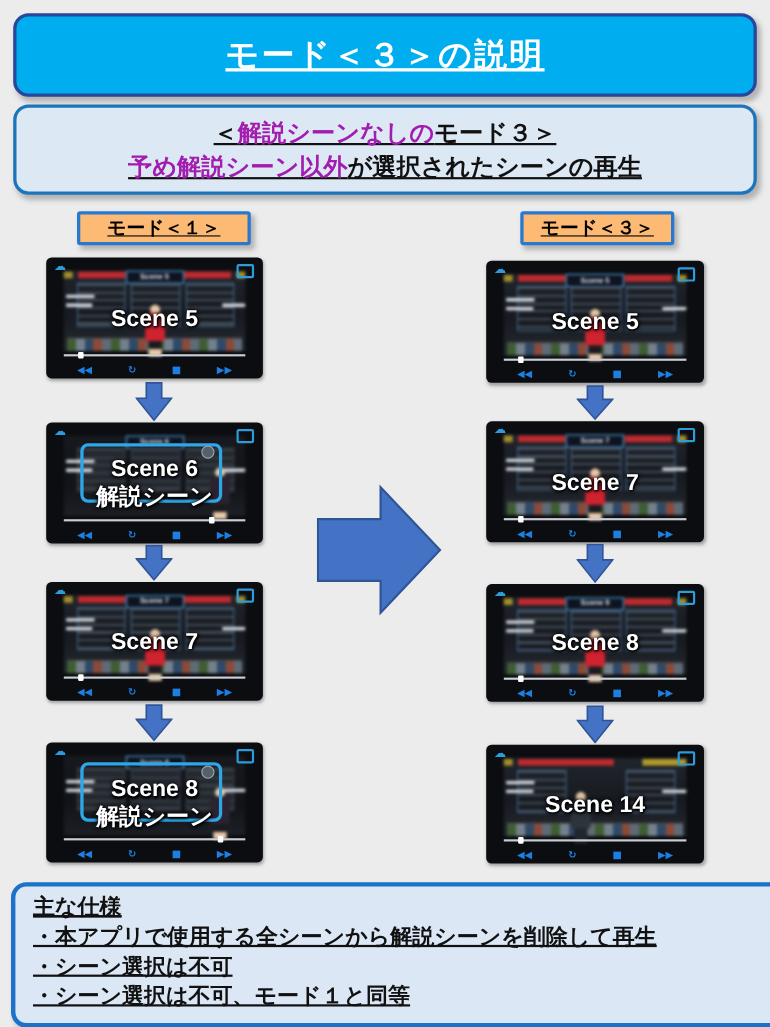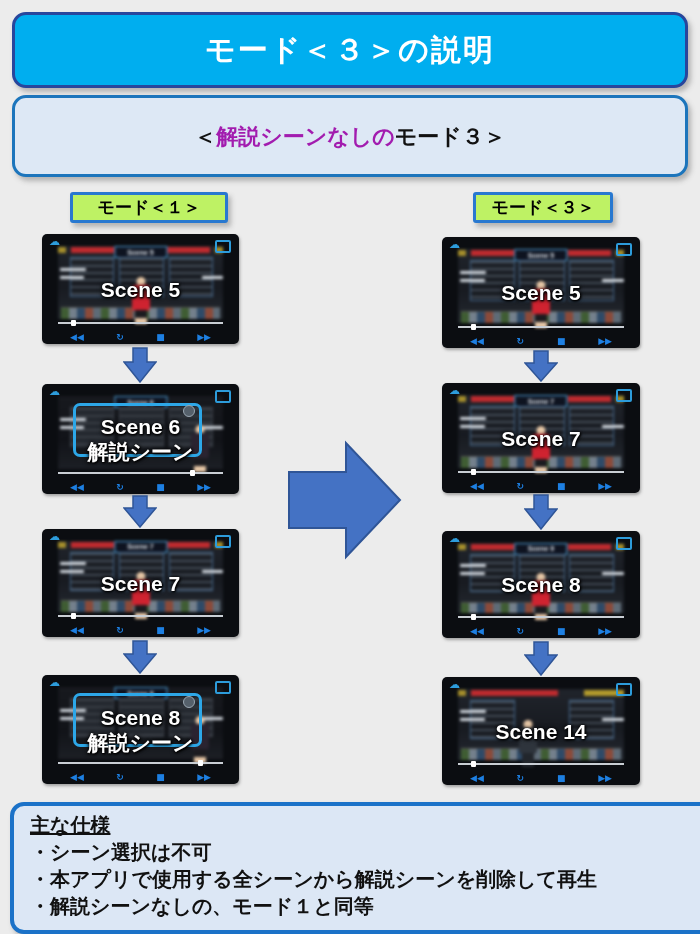--- a/index.html
+++ b/index.html
@@ -2,40 +2,40 @@
 <html><head>
 <meta charset="utf-8">
 <style>
   html,body{margin:0;padding:0;}
   body{
     width:700px;height:934px;background:#ECECEC;
     font-family:"Liberation Sans","DejaVu Sans",sans-serif;
     position:relative;overflow:hidden;
   }
   .abs{position:absolute;}
-  .shadow{box-shadow:3px 4px 5px rgba(110,110,110,.45);}
+  .shadow{box-shadow:3px 4px 5px rgba(110,110,110,.45);text-decoration:underline;}
 
   
   .title-bar{
     left:12px;top:12px;width:670px;height:70px;
     background:#00AEEF;border:3px solid #28469C;border-radius:14px;
     display:flex;align-items:center;justify-content:center;
     color:#fff;font-size:30px;font-weight:bold;letter-spacing:2px;
   }
   
   .subtitle-box{
     left:12px;top:95px;width:670px;height:76px;
     background:#DDE8F5;border:3px solid #1C75BC;border-radius:14px;
     display:flex;flex-direction:column;align-items:center;justify-content:center;
     font-size:22px;font-weight:bold;line-height:31px;color:#111;
   }
   .blu{color:#a21caf;}
   
   .mode-label{
-    background:#bef264;border:3px solid #2878D0;border-radius:3px;
+    background:#fdba74;border:3px solid #2878D0;border-radius:3px;
     display:flex;align-items:center;justify-content:center;
     font-size:17px;font-weight:bold;color:#000;
   }
   
   .thumb{
     background:#0b0d11;border-radius:5px;overflow:hidden;
     box-shadow:1px 2px 3px rgba(90,90,90,.5);
   }
   .cloud{position:absolute;left:7px;top:1px;font-size:11px;color:#2D9CDB;z-index:3;}
   .book{position:absolute;right:8px;top:6px;width:12px;height:9px;border:2px solid #2D9CDB;border-radius:2px;z-index:3;}
@@ -104,20 +104,21 @@
 </style>
 </head>
 <body>
 
 <div class="abs title-bar shadow">
   <span>モード＜３＞の説明</span>
 </div>
 
 <div class="abs subtitle-box shadow">
   <div><span>＜</span><span class="blu">解説シーンなしの</span><span>モード３＞</span></div>
+  <div><span class="blu">予め解説シーン以外</span><span>が選択されたシーンの再生</span></div>
 </div>
 
 <div class="abs mode-label shadow" style="left:70px;top:192px;width:152px;height:25px;">
   <span>モード＜１＞</span>
 </div>
 <div class="abs mode-label shadow" style="left:473px;top:192px;width:134px;height:25px;text-align:center;">
   <span>モード＜３＞</span>
 </div>
 
 <div class="abs thumb v-list" style="left:42px;top:234px;width:197px;height:110px;">
@@ -468,16 +469,16 @@
     <span class="pi">■</span>
     <span class="pi">▶▶</span>
   </div>
   <div class="scene-label">
       <span>Scene 14</span>
     </div>
 </div>
 
 <div class="abs spec-box shadow">
   <div class="spec-heading">主な仕様</div>
+  <div class="spec-bullet">・本アプリで使用する全シーンから解説シーンを削除して再生</div>
   <div class="spec-bullet">・シーン選択は不可</div>
-  <div class="spec-bullet">・本アプリで使用する全シーンから解説シーンを削除して再生</div>
-  <div class="spec-bullet">・解説シーンなしの、モード１と同等</div>
+  <div class="spec-bullet">・シーン選択は不可、モード１と同等</div>
 </div>
 
 </body></html>

